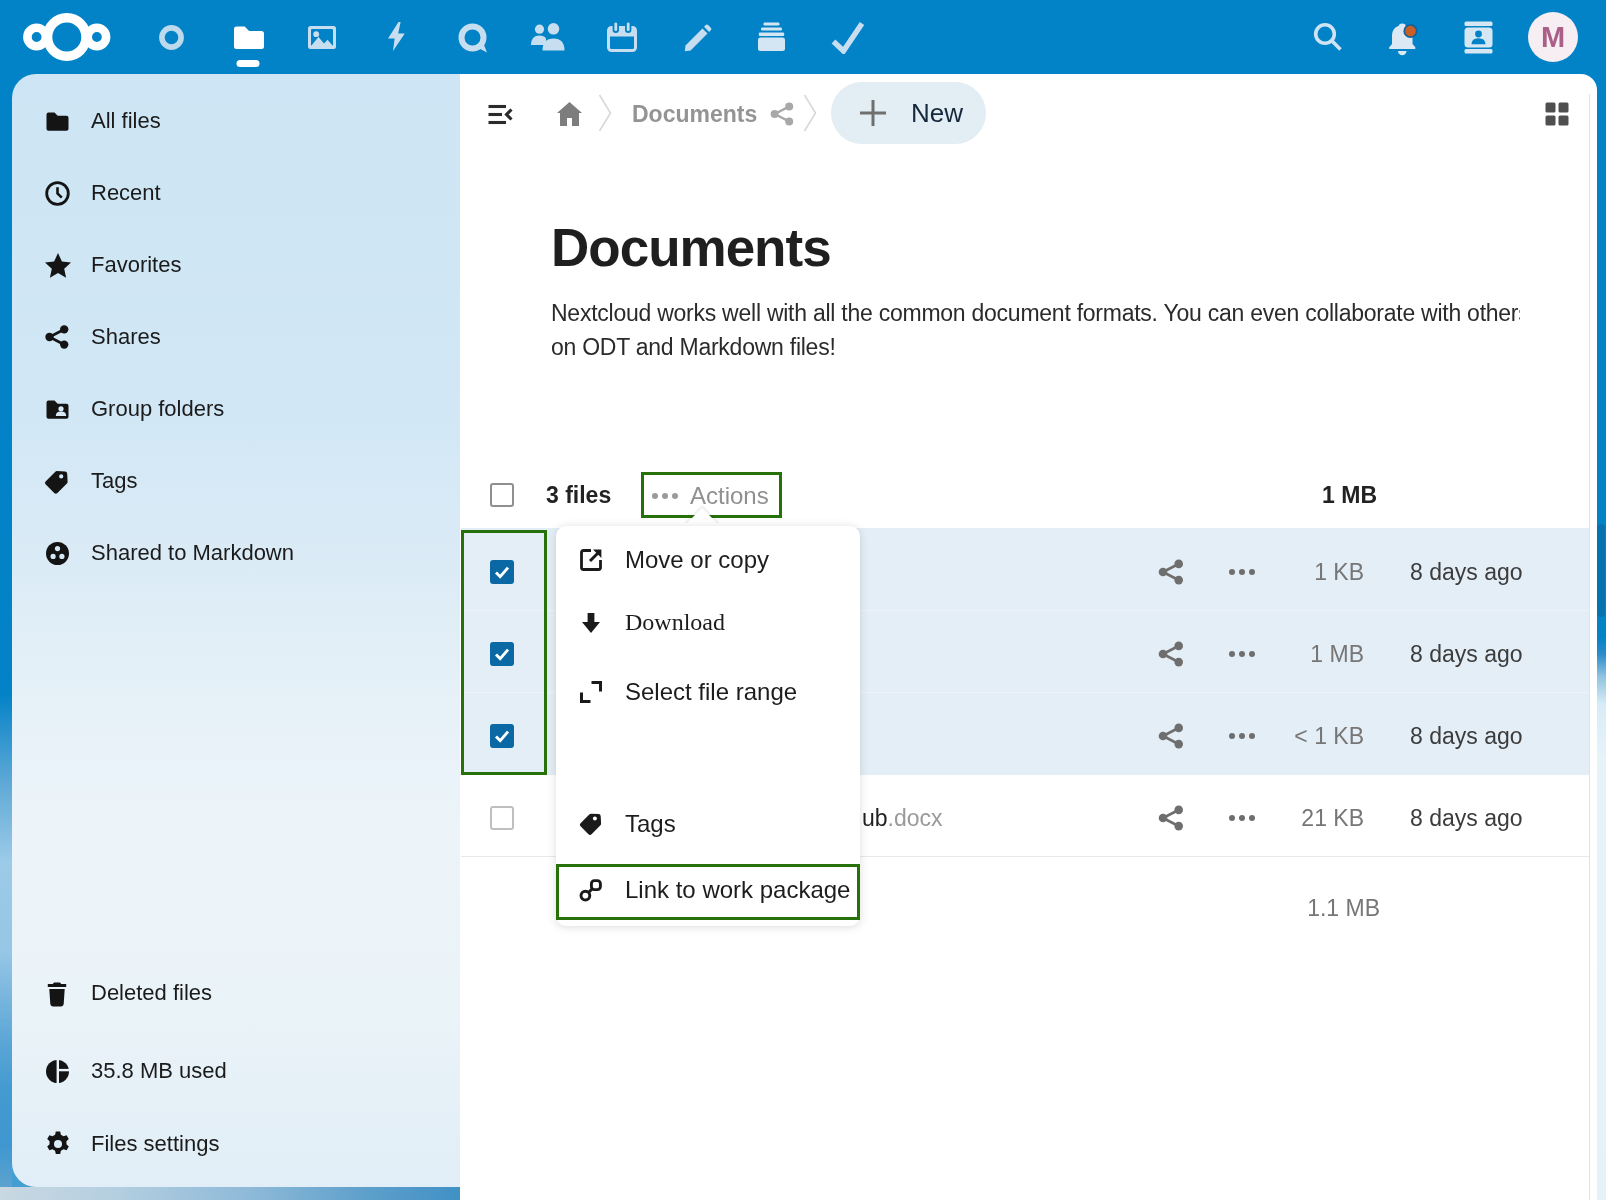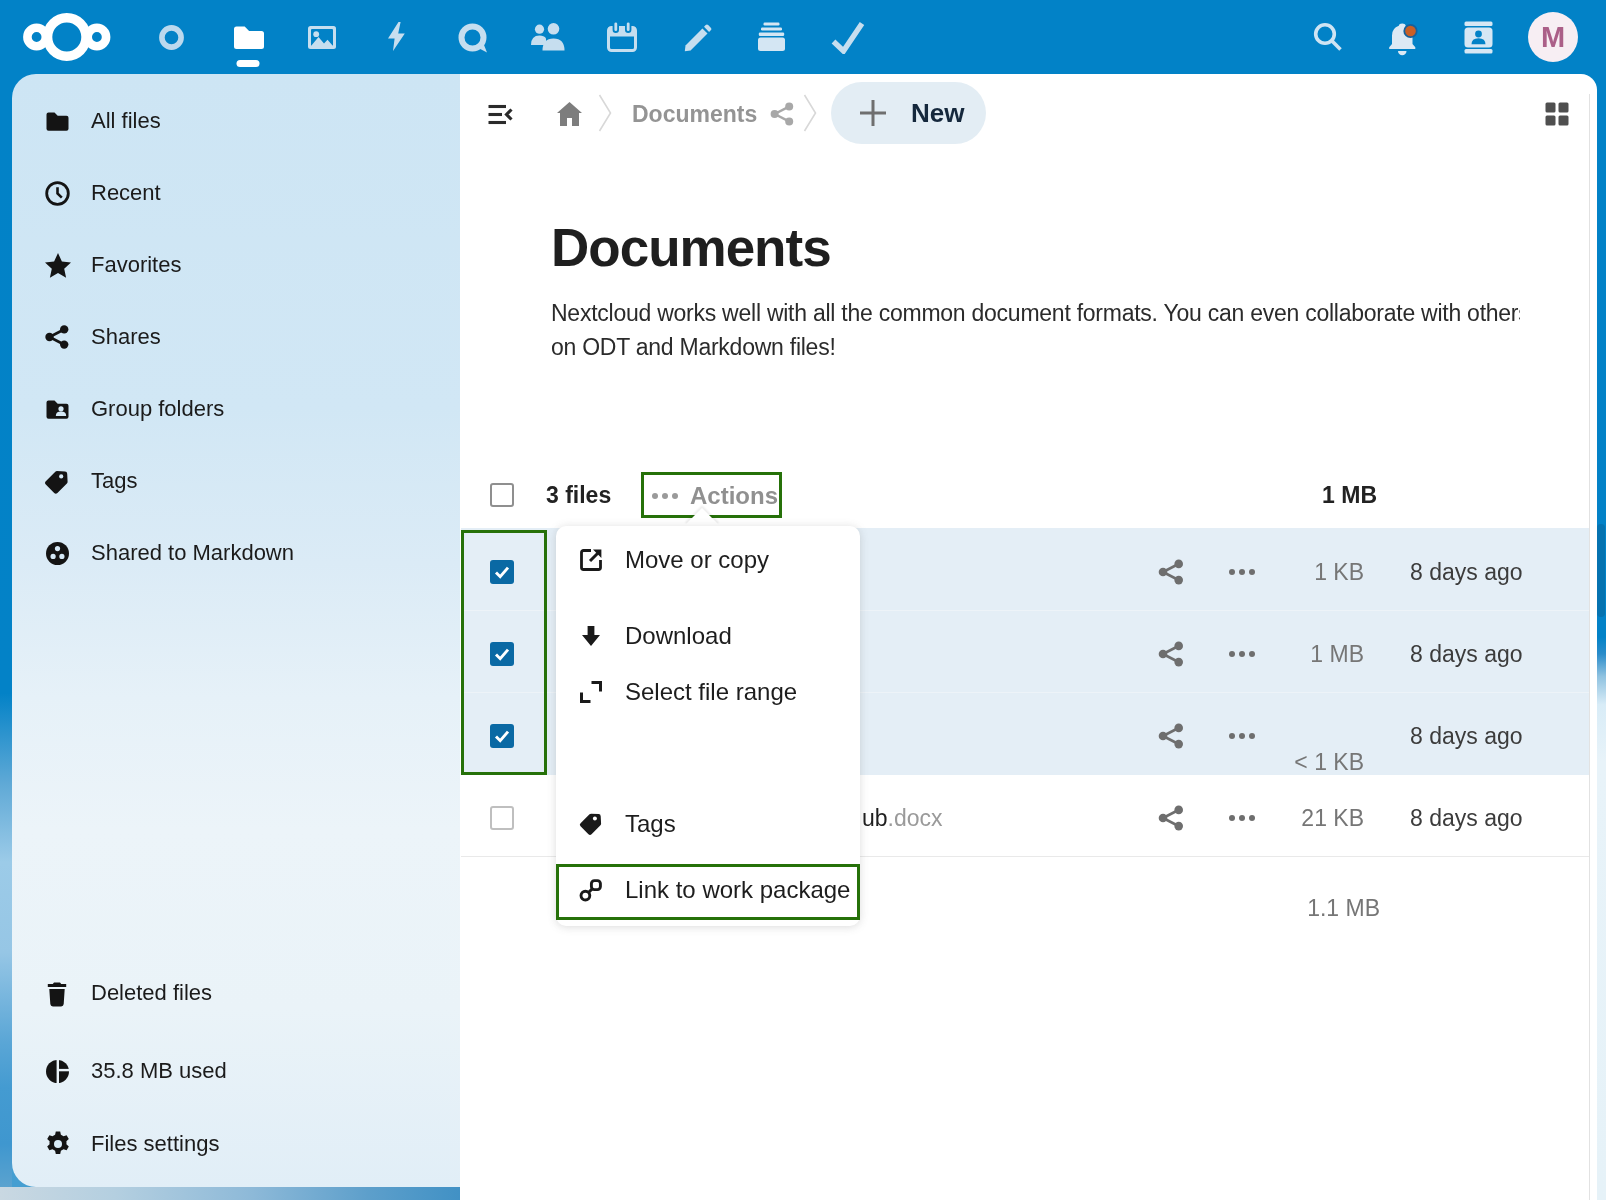--- a/index.html
+++ b/index.html
@@ -30,21 +30,21 @@
   .navitem span { position:absolute; left:46px; white-space:nowrap; }
 
   .card {
     position:absolute; left:460px; top:74px; width:1137px; height:1126px;
     background:#fff; border-radius:0 16px 0 0;
   }
   .vline { position:absolute; left:1129px; top:20px; width:1px; height:1106px; background:#e2e2e2; }
 
   .crumbtxt { position:absolute; color:#949494; font-weight:bold; font-size:23px; }
   .newbtn { position:absolute; left:371px; top:8px; width:155px; height:62px; border-radius:31px; background:#e3edf4; }
-  .newbtn .lbl { position:absolute; left:80px; top:16px; font-size:26px; font-weight:bold; color:#15283c; }
+  .newbtn .lbl { position:absolute; left:80px; top:16px; font-size:26px; font-weight:normal; color:#15283c; }
 
   h1 { position:absolute; left:91px; top:143px; font-size:53px; color:#1f1f1f; font-weight:bold; letter-spacing:-1px; }
   .desc { position:absolute; left:91px; top:222px; width:969px; height:72px; overflow:hidden; font-size:23px; color:#2b2b2b; line-height:34px; letter-spacing:-0.25px; }
   .desc .l1 { white-space:nowrap; }
 
   .row-sel { position:absolute; left:1px; top:454px; width:1128px; height:247px; background:#e4eef6; }
   .rowline { position:absolute; left:1px; width:1128px; height:1px; background:#edf3f8; }
   .cell { position:absolute; font-size:23px; }
   .size { color:#767676; text-align:right; width:80px; }
   .date { color:#3c3c3c; }
@@ -327,21 +327,21 @@
 
   <div class="row-sel"></div>
   <div class="rowline" style="top:536px"></div>
   <div class="rowline" style="top:618px"></div>
   <div class="rowline" style="top:782px; background:#e9e9e9;"></div>
 
   <div class="cell" style="left:402px; top:731px;"><span class="fname-dark">ub</span><span class="fname-gray">.docx</span></div>
 
   <div class="cell size" style="left:824px; top:485px;">1 KB</div>
   <div class="cell size" style="left:824px; top:567px;">1 MB</div>
-  <div class="cell size" style="left:824px; top:649px;margin-top:26px;">&lt; 1 KB</div>
+  <div class="cell size" style="left:824px; top:649px;">&lt; 1 KB</div>
   <div class="cell size" style="left:824px; top:731px;">21 KB</div>
   <div class="cell size" style="left:840px; top:821px;">1.1 MB</div>
 
   <div class="cell date" style="left:950px; top:485px;">8 days ago</div>
   <div class="cell date" style="left:950px; top:567px;">8 days ago</div>
   <div class="cell date" style="left:950px; top:649px;">8 days ago</div>
   <div class="cell date" style="left:950px; top:731px;">8 days ago</div>
 </div>
 
 <div id="rowicons">
@@ -427,36 +427,36 @@
       <path d="M4 10.5 L8.2 14.7 L16 5.6" fill="none" stroke="#fff" stroke-width="2.9"></path>
     </svg>
   </div>
 <div class="cb off" style="left:490px; top:806px; border-color:#bfbfbf;"></div>
 
 <div class="dots3" style="left:652px; top:493px;">
     <i style="background:#9a9a9a"></i>
     <i style="background:#9a9a9a"></i>
     <i style="background:#9a9a9a"></i>
   </div>
-<div class="abs" style="left:690px; top:482px; font-size:24px; font-weight:bold; color:#909090;">Actions</div>
+<div class="abs" style="left:690px; top:482px; font-size:24px; font-weight:normal; color:#909090;">Actions</div>
 
 <div class="green" style="left:641px; top:472px; width:141px; height:46px;"></div>
 <div class="green" style="left:461px; top:530px; width:86px; height:245px;"></div>
 
 <div class="caret"></div>
 <div class="menu">
   <div class="mitem" style="top:1px;">
     <svg width="24" height="24" viewBox="0 0 24 24">
       <path d="M12 2.5 H4.5 a2 2 0 0 0 -2 2 v15 a2 2 0 0 0 2 2 h15 a2 2 0 0 0 2 -2 v-7.5" fill="none" stroke="#1a1a1a" stroke-width="2.8"></path>
       <path d="M14 1.6 h8.4 v8.4 z" fill="#1a1a1a"></path>
       <line x1="11" y1="13" x2="19.5" y2="4.5" stroke="#1a1a1a" stroke-width="3"></line>
     </svg>
     <div class="t">Move or copy</div>
   </div>
-  <div class="mitem" style="top:77px;">
+  <div class="mitem" style="top:64px;font-family:Liberation Serif, serif;">
     <svg width="24" height="24" viewBox="0 0 24 24">
       <path fill="#1a1a1a" d="M8.6 2 h6.8 v9 h5.6 L12 22 L3 11 h5.6 z"></path>
     </svg>
     <div class="t">Download</div>
   </div>
   <div class="mitem" style="top:133px;padding-left:11px;">
     <svg width="24" height="24" viewBox="0 0 24 24">
       <g stroke="#1a1a1a" stroke-width="3" fill="none">
         <path d="M12.5 2.5 h9 v9"></path>
         <path d="M11.5 21.5 h-9 v-9"></path>

